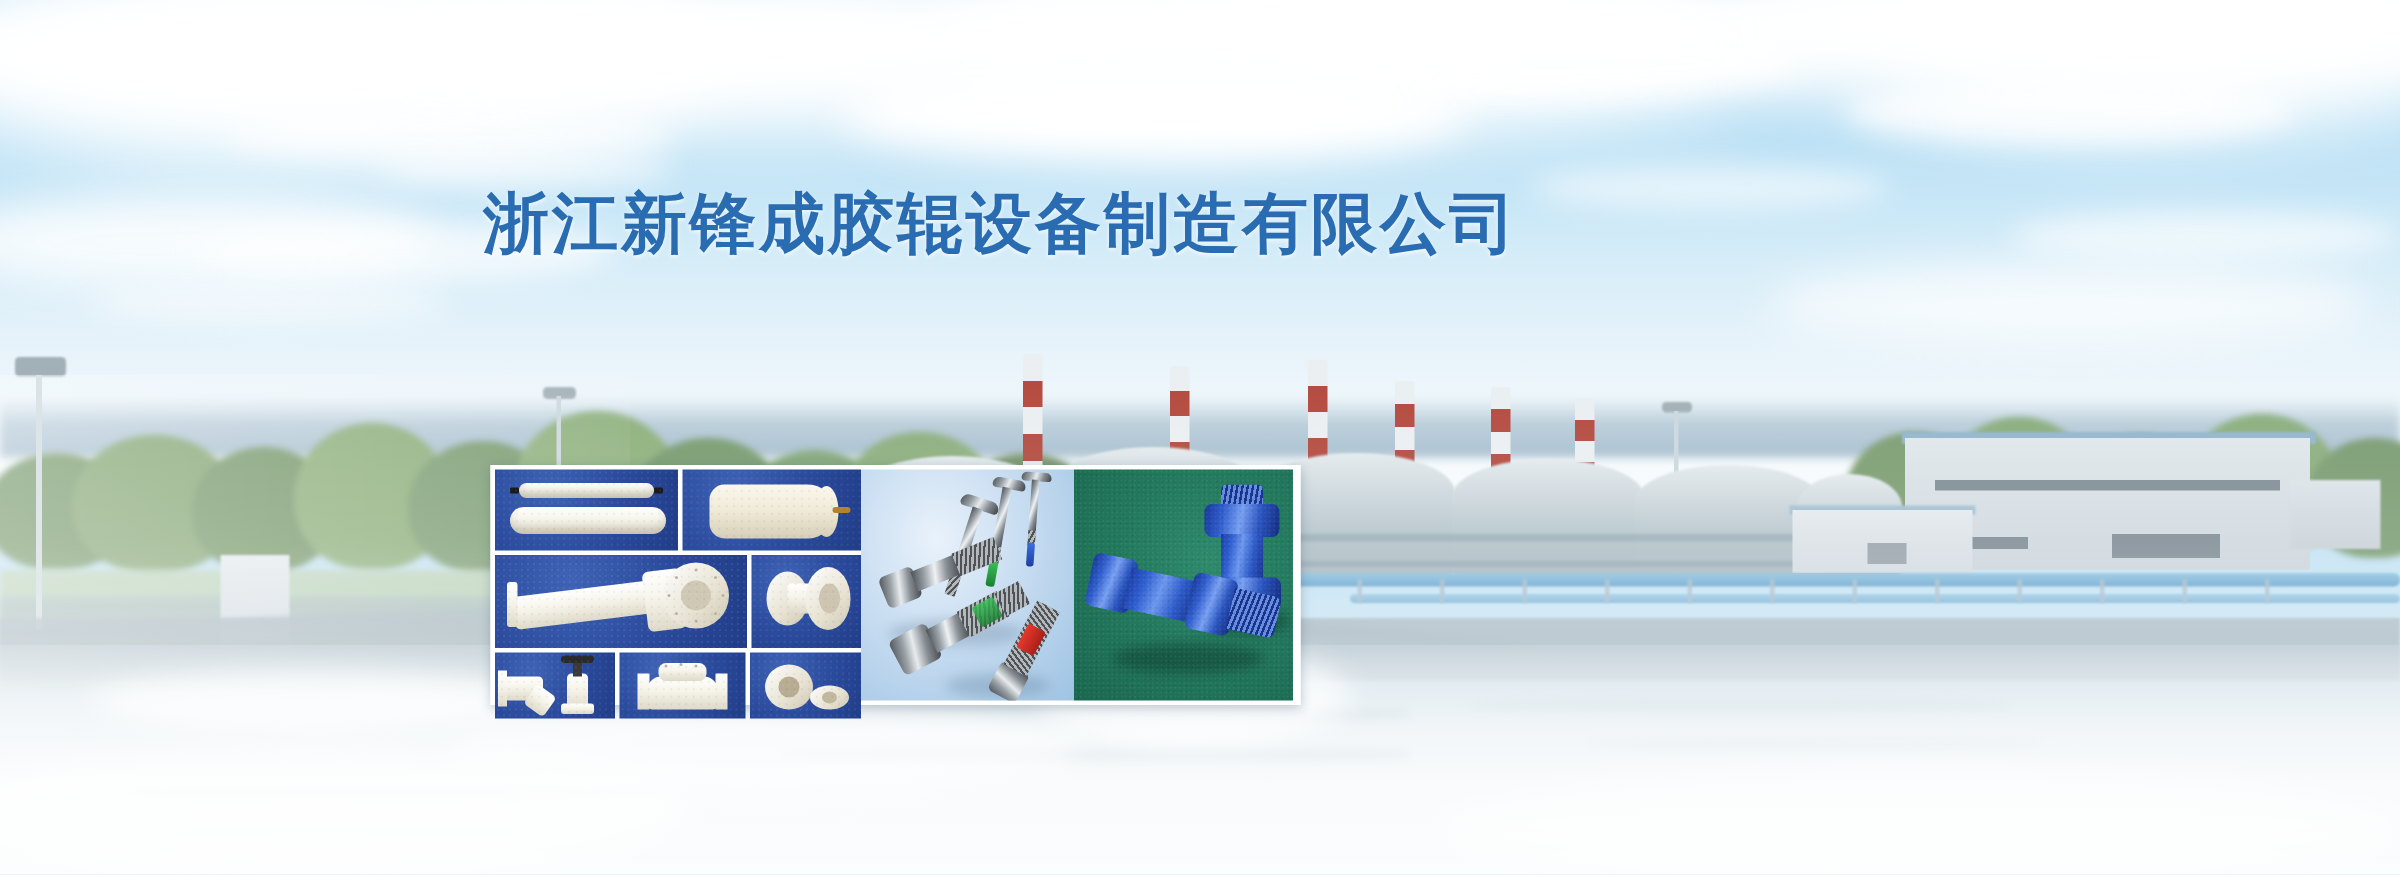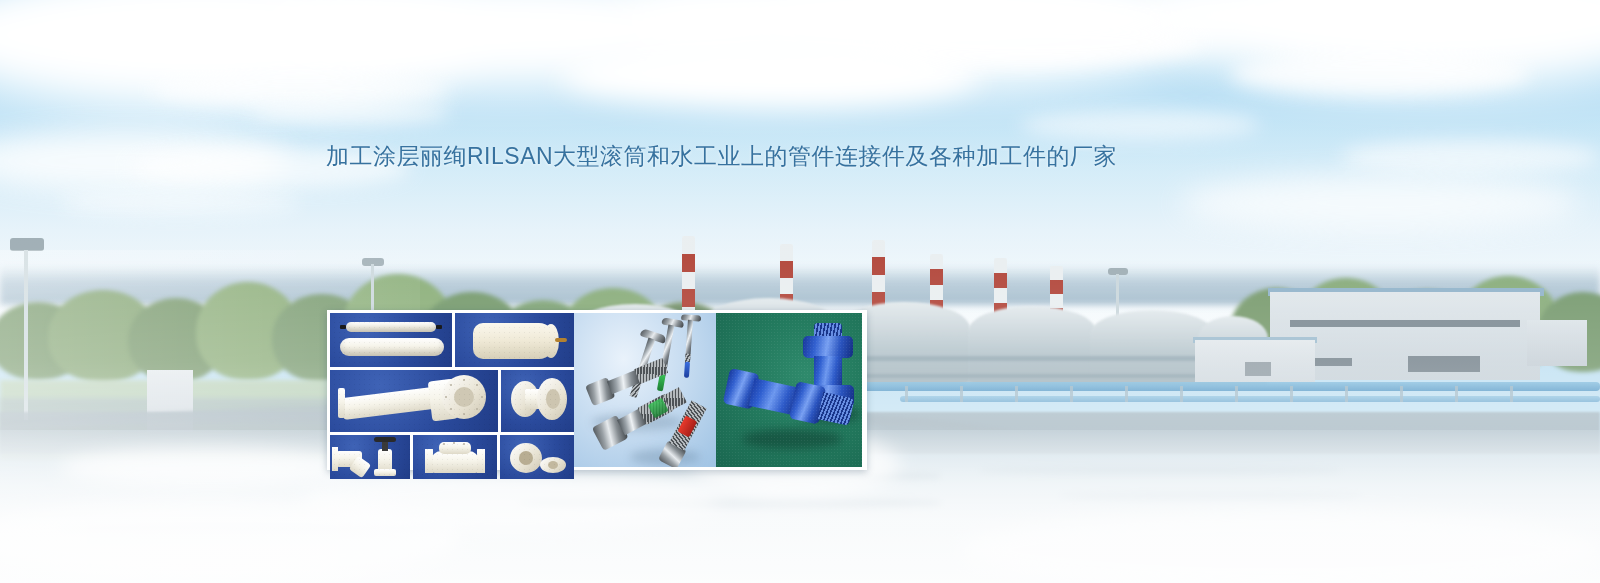--- a/index.html
+++ b/index.html
@@ -336,21 +336,21 @@
   <div class="foam" style="left:60px;top:448px;width:300px;height:40px;"></div>
   <div class="foam" style="left:300px;top:470px;width:420px;height:60px;opacity:.6;"></div>
   <div class="foam" style="left:690px;top:430px;width:210px;height:70px;opacity:.72;"></div>
   <div class="foam" style="left:-40px;top:500px;width:500px;height:80px;opacity:.65;"></div>
   <div class="foam" style="left:960px;top:510px;width:640px;height:80px;opacity:.55;"></div>
 
   <div class="veil-left"></div>
   <div class="haze"></div>
 
   <div class="textblock">
-    <div class="subtitle">加工涂层丽绚RILSAN大型滚筒和水工业上的管件连接件及各种加工件的厂家</div>
+    <h1 class="title">浙江新锋成胶辊设备制造有限公司</h1>
   </div>
 
   <div class="collage">
 
     <div class="panel panel-a">
 
       <div class="prow">
         <div class="cellblue ra" style="width:122px;">
           <div class="part roller" style="left:16px;top:9px;width:90px;height:10px;border-radius:5px;"></div>
           <div style="position:absolute;left:10px;top:12px;width:6px;height:4px;background:#1a1a1a;border-radius:1px;"></div>

